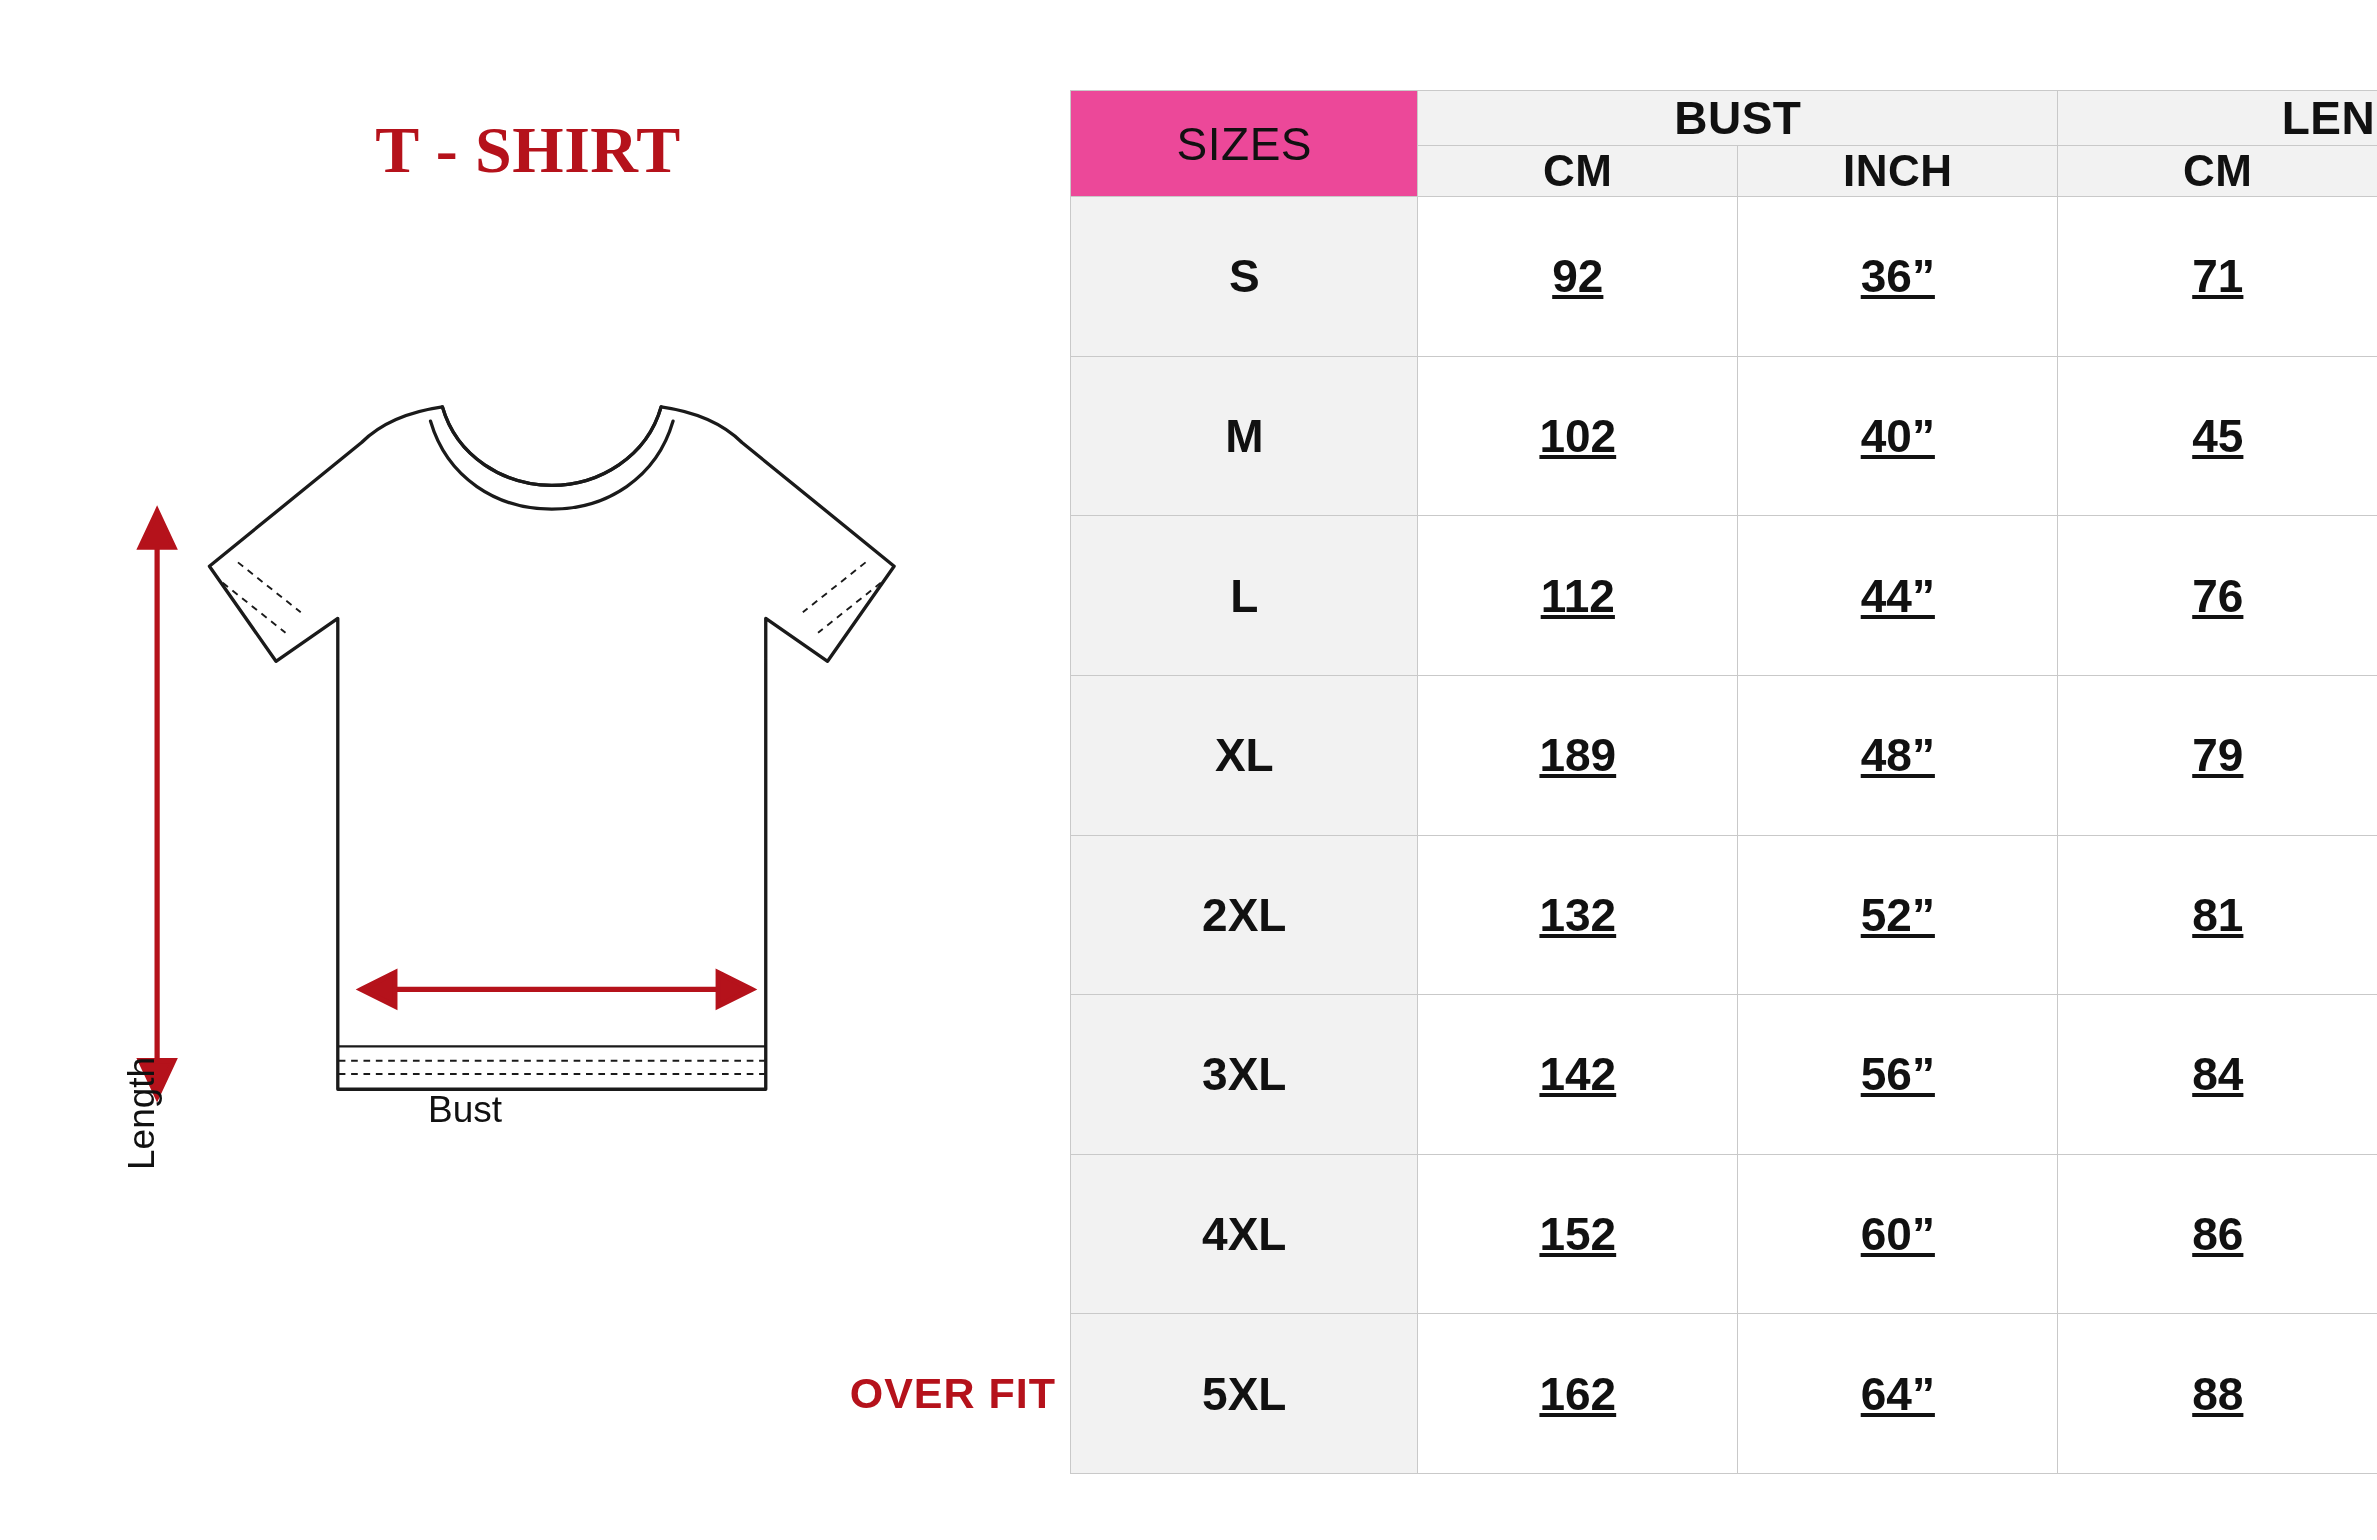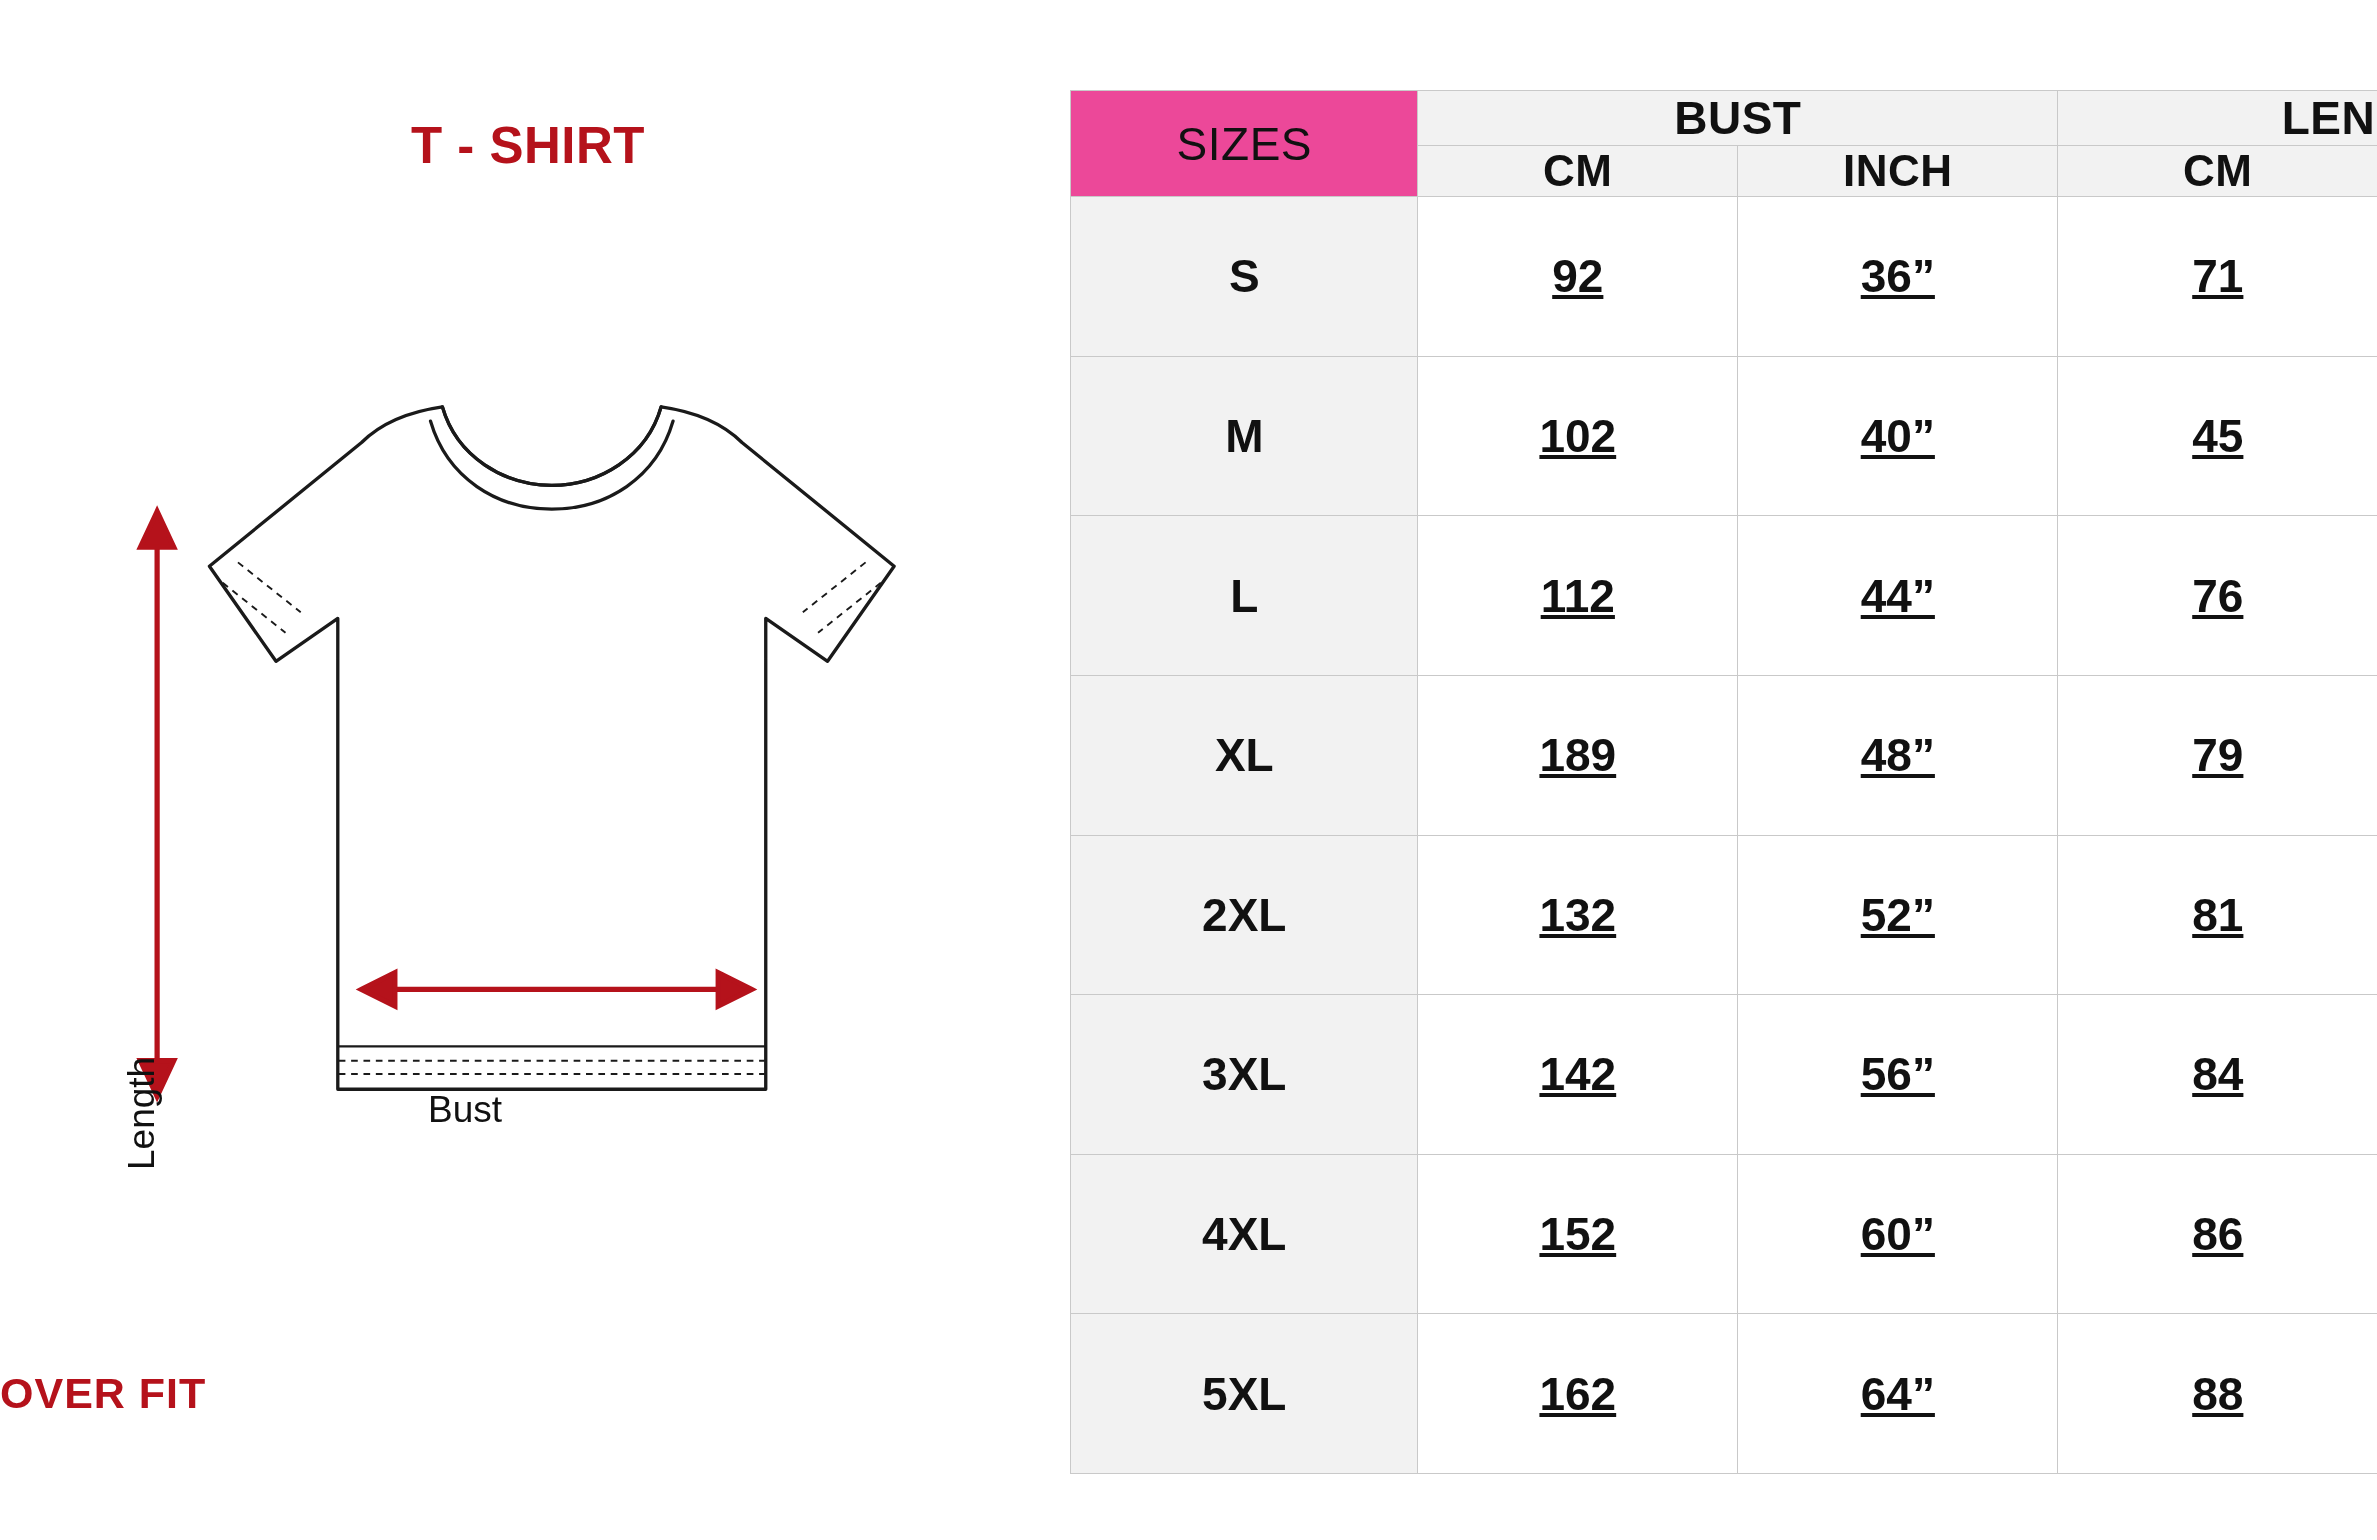--- a/index.html
+++ b/index.html
@@ -25,37 +25,38 @@
 
   
   .left-panel {
     position: relative;
     width: 1056px;
     height: 1540px;
     flex: 0 0 1056px;
   }
   .chart-title {
     position: absolute;
-    top: 113px;
+    top: 107px;
     left: 0;
     width: 1056px;
     text-align: center;
     color: #b5121b;
     font-weight: bold;
-    font-size: 51px;
+    font-size: 66px;
     line-height: 1.30;
     letter-spacing: 0.5px;
+    font-family: Liberation Serif, serif;
   }
   .chart-title .line2 { display: block; }
   .overfit-label {
     position: absolute;
     top: 1369px;
     left: 0;
     width: 1056px;
-    text-align: left;
+    text-align: right;
     color: #b5121b;
     font-weight: bold;
     font-size: 43px;
     letter-spacing: 1px;
   }
   .shirt-wrap {
     position: absolute;
     top: 395px;
     left: 0;
     width: 1056px;

